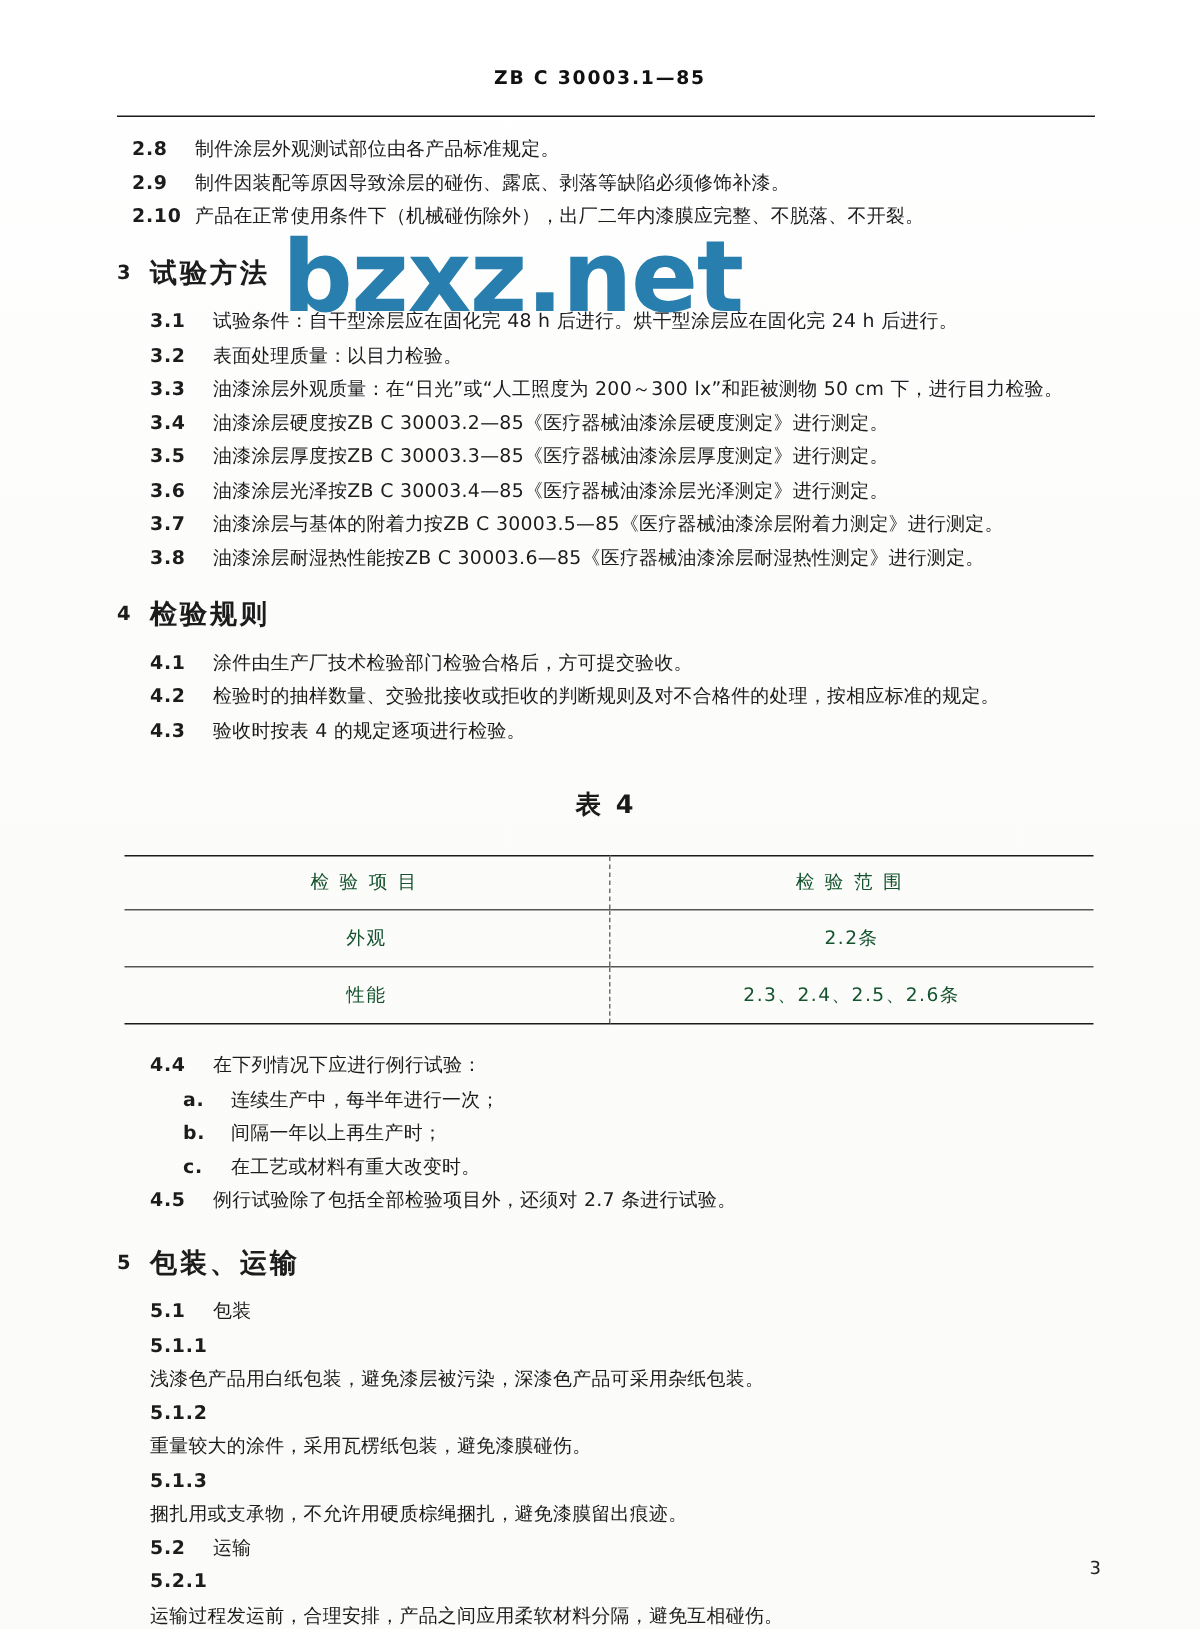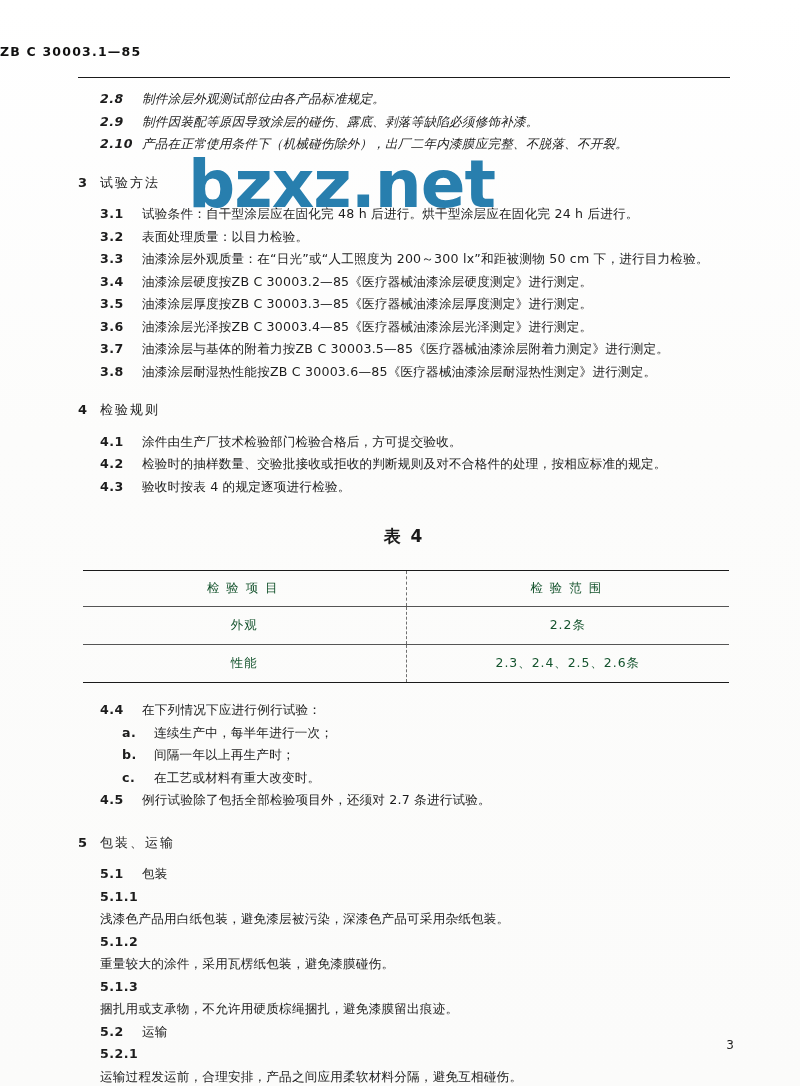--- a/index.html
+++ b/index.html
@@ -41,20 +41,21 @@
     user-select: none;
     pointer-events: none;
     white-space: nowrap;
   }
 
   .header {
     position: absolute;
     left: 0;
     top: 44px;
     width: 800px;
+    text-align: center;
     font-size: 12.5px;
     font-weight: bold;
     letter-spacing: 1.2px;
     color: #111;
   }
   .header-rule {
     position: absolute;
     left: 78px;
     top: 77px;
     width: 652px;
@@ -84,26 +85,26 @@
     letter-spacing: 0.5px;
   }
   .txt {
     flex: 1 1 auto;
     letter-spacing: 0.2px;
   }
 
   
   .lvl-sec .num   { width: 22px; font-size: 13px; }
   .lvl-sec        { margin-left: 0px; font-weight: bold; }
-  .lvl-sec .txt   { font-weight: normal; letter-spacing: 2px; font-size: 13px; }
+  .lvl-sec .txt   { font-weight: bold; letter-spacing: 2px; font-size: 18px; }
 
   .lvl-1 { margin-left: 22px; }
   .lvl-1 .num { width: 42px; }
 
-  .lvl-2 { margin-left: 22px; font-style: italic; }
+  .lvl-2 { margin-left: 10px; }
   .lvl-2 .num { width: 42px; }
 
   .lvl-3 { margin-left: 22px; flex-direction: column; }
   .lvl-3 .num { width: 56px; }
 
   .lvl-alpha { margin-left: 44px; }
   .lvl-alpha .num { width: 32px; }
 
   .gap-sm { height: 9px; }
   .gap-md { height: 16px; }

